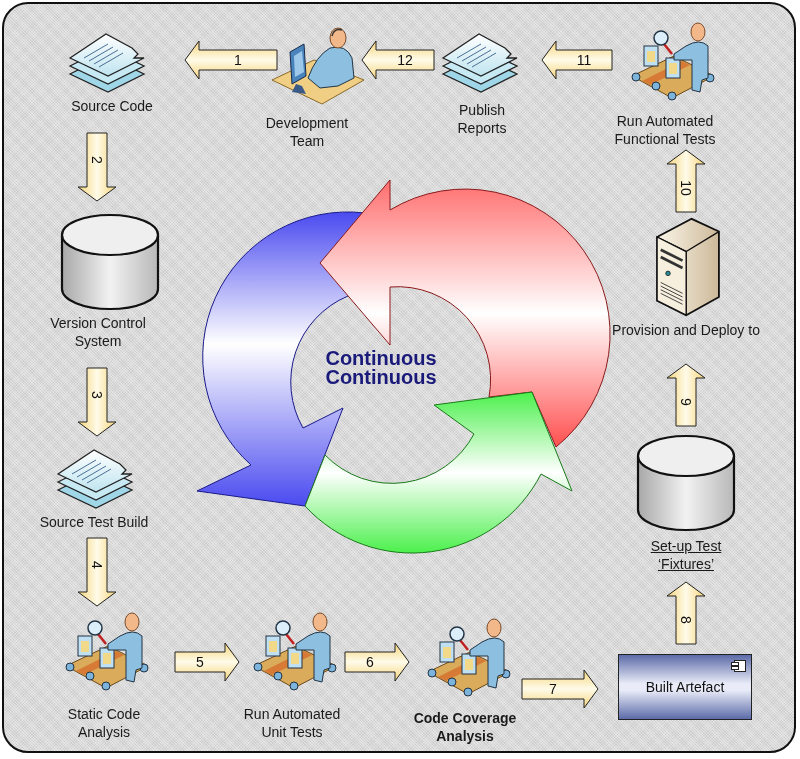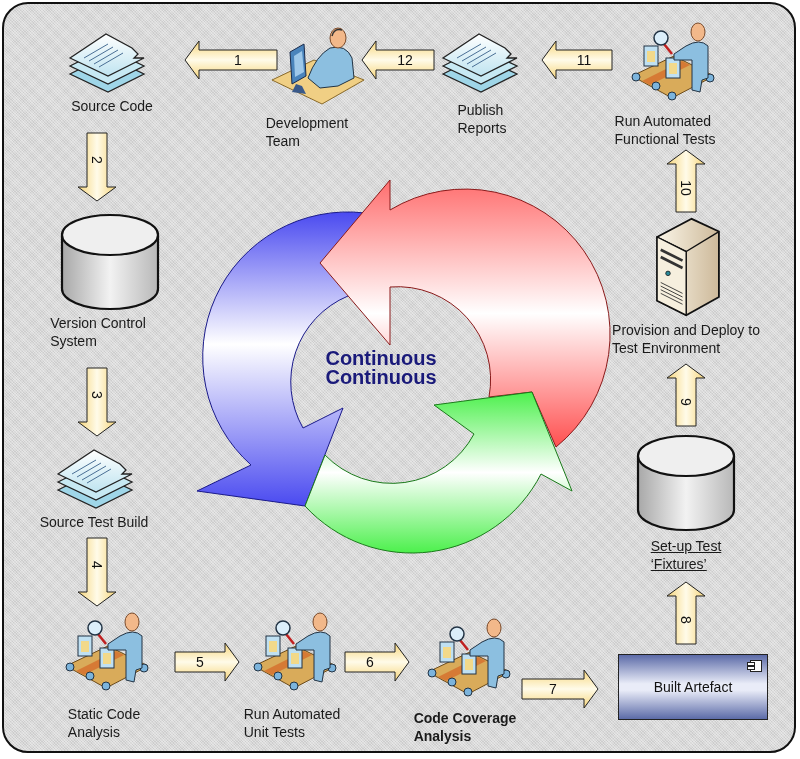--- a/index.html
+++ b/index.html
@@ -3,24 +3,24 @@
 <meta charset="utf-8">
 <style>
   html,body{margin:0;padding:0;background:#fff;}
   body{width:800px;height:759px;position:relative;overflow:hidden;font-family:"Liberation Sans",sans-serif;}
   #frame{position:absolute;left:2px;top:2px;width:794px;height:751px;border:2px solid #111;border-radius:26px;
     background-color:#d8d8d8;
     background-image:repeating-linear-gradient(45deg,rgba(255,255,255,0.35) 0 1px,transparent 1px 2px),
                      repeating-linear-gradient(-45deg,rgba(0,0,0,0.05) 0 1px,transparent 1px 2px);
     box-sizing:border-box;}
   svg#diagram{position:absolute;left:0;top:0;}
-  .label{position:absolute;font-size:14px;color:#1a1a1a;line-height:18px;white-space:nowrap;transform:translateX(-50%);}
+  .label{position:absolute;text-align:center;font-size:14px;color:#1a1a1a;line-height:18px;white-space:nowrap;transform:translateX(-50%);}
   .ci-label{position:absolute;text-align:center;font-size:20px;font-weight:bold;color:#1a1a7a;line-height:19px;transform:translateX(-50%);}
   .step-num{font-size:14px;fill:#111;font-family:"Liberation Sans",sans-serif;}
-  .artefact{position:absolute;left:618px;top:654px;width:150px;height:66px;border:1px solid #222;
+  .artefact{position:absolute;left:618px;top:654px;width:134px;height:66px;border:1px solid #222;
     background:linear-gradient(#5c6ba8,#e9ecf8 45%,#e9ecf8 55%,#5c6ba8);box-sizing:border-box;}
   .artefact-text{position:absolute;left:0;right:0;top:24px;text-align:center;font-size:14px;color:#111;}
   .artefact-icon{position:absolute;right:5px;top:5px;width:10px;height:10px;border:1px solid #222;background:#fff;}
   .artefact-icon::before,.artefact-icon::after{content:"";position:absolute;left:-4px;width:6px;height:2px;border:1px solid #222;background:#fff;}
   .artefact-icon::before{top:1px;}
   .artefact-icon::after{top:5px;}
 </style>
 </head>
 <body>
 
@@ -195,21 +195,20 @@
 <div class="label" style="left:465px;top:709px;font-weight:bold;">
   <div>Code Coverage</div>
   <div>Analysis</div>
 </div>
 <div class="label" style="left:686px;top:537px;text-decoration:underline;">
   <div>Set-up Test</div>
   <div>‘Fixtures’</div>
 </div>
 <div class="label" style="left:686px;top:321px;">
   <div>Provision and Deploy to</div>
-  <div>Test Environment</div>
 </div>
 <div class="label" style="left:665px;top:112px;">
   <div>Run Automated</div>
   <div>Functional Tests</div>
 </div>
 <div class="label" style="left:482px;top:101px;">
   <div>Publish</div>
   <div>Reports</div>
 </div>
 <div class="label" style="left:307px;top:114px;">

